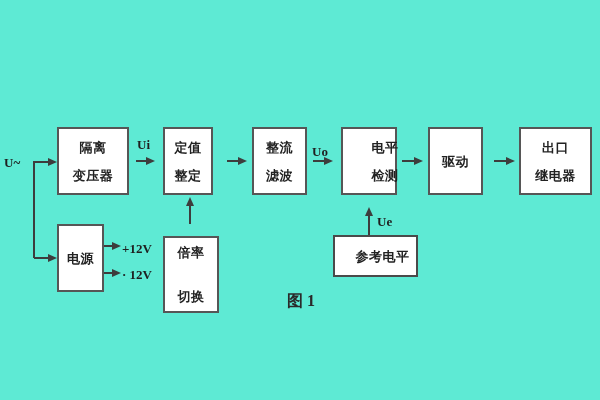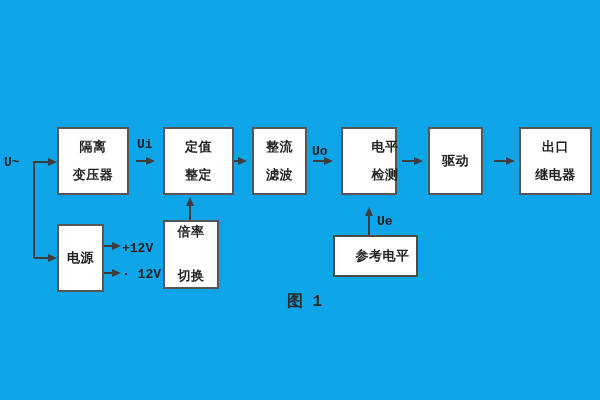--- a/index.html
+++ b/index.html
@@ -1,18 +1,18 @@
 <!DOCTYPE html>
 <html><head>
 <meta charset="utf-8">
 <style>
   html,body{margin:0;padding:0;background:#ffffff;}
   #canvas{
-    position:relative;width:600px;height:400px;background:#0ea5e9;
-    font-family:Liberation Mono, monospace;
+    position:relative;width:600px;height:400px;background:#5eead4;
+    font-family:Liberation Serif, serif;
     color:#1f1f1f;overflow:hidden;
   }
   .box{
     position:absolute;border:2px solid #565656;background:#ffffff;
     box-sizing:border-box;display:flex;flex-direction:column;
     align-items:center;justify-content:center;row-gap:15px;
     font-size:13px;font-weight:700;line-height:13px;color:#222222;
     letter-spacing:0.5px;white-space:nowrap;
   }
   .box.single{row-gap:0;}
@@ -50,21 +50,21 @@
       <line x1="190" y1="224" x2="190" y2="206" marker-end="url(#ah)"></line>
       <line x1="369" y1="235" x2="369" y2="216" marker-end="url(#ah)"></line>
     </g>
   </svg>
 
   <div class="box" style="left:57px;top:127px;width:72px;height:68px;">
     <span>隔离</span>
     <span>变压器</span>
   </div>
 
-  <div class="box" style="left:163px;top:127px;width:71px;height:68px;">
+  <div class="box" style="left:163px;top:127px;width:50px;height:68px;">
     <span>定值</span>
     <span>整定</span>
   </div>
 
   <div class="box" style="left:252px;top:127px;width:55px;height:68px;">
     <span>整流</span>
     <span>滤波</span>
   </div>
 
   <div class="box" style="left:341px;top:127px;width:56px;height:68px;padding-left:32px;">
@@ -78,21 +78,21 @@
 
   <div class="box" style="left:519px;top:127px;width:73px;height:68px;">
     <span>出口</span>
     <span>继电器</span>
   </div>
 
   <div class="box single left-text" style="left:57px;top:224px;width:47px;height:68px;">
     <span>电源</span>
   </div>
 
-  <div class="box" style="left:163px;top:220px;width:56px;height:69px;gap:31px;">
+  <div class="box" style="left:163px;top:236px;width:56px;height:77px;gap:31px;">
     <span>倍率</span>
     <span>切换</span>
   </div>
 
   <div class="box single ref" style="left:333px;top:235px;width:85px;height:42px;padding-left:14px;">
     <span>参考电平</span>
   </div>
 
   <span class="lbl" style="left:4px;top:156px;">U~</span>
   <span class="lbl" style="left:137px;top:138px;">Ui</span>

